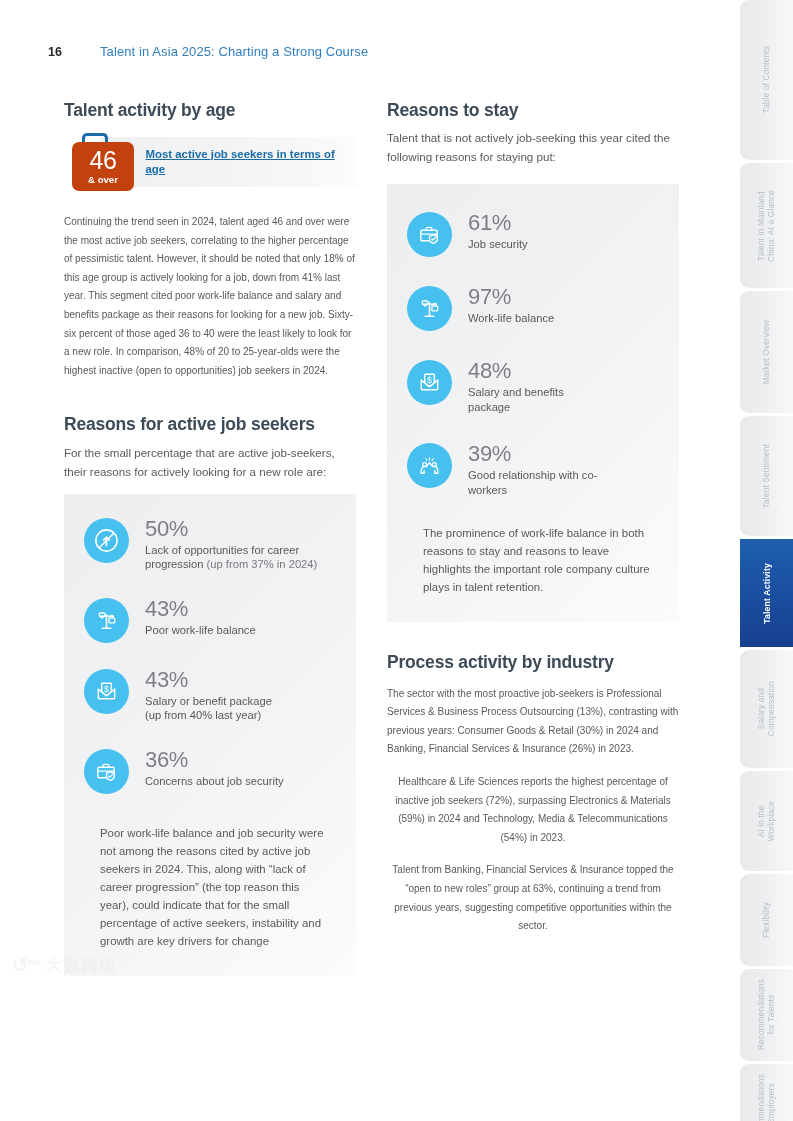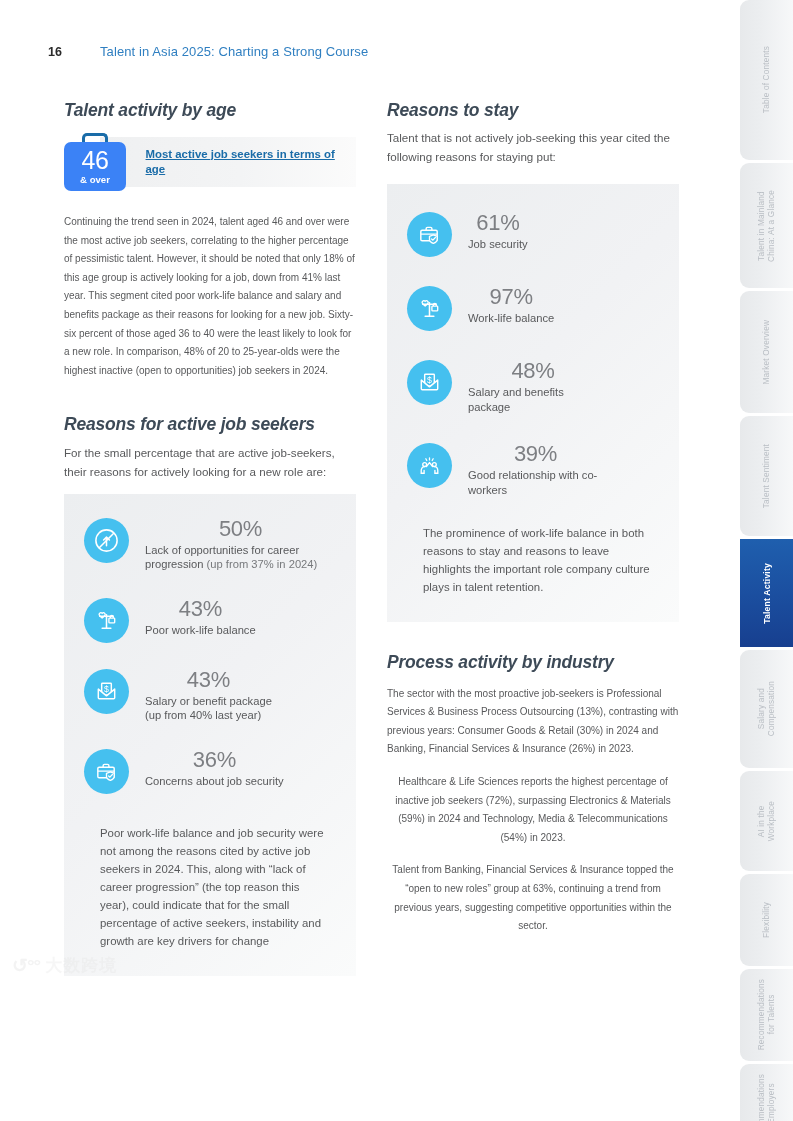--- a/index.html
+++ b/index.html
@@ -52,21 +52,20 @@
     left: 387px;
     width: 292px;
   }
 
   h2.section-title {
     font-size: 17.5px;
     font-weight: bold;
     color: #3d4a57;
     letter-spacing: -0.2px;
     margin-bottom: 14px;
-    font-style: italic;
   }
 
   p.body-text {
     font-size: 10px;
     line-height: 18.6px;
     color: #58595b;
   }
   p.body-text + p.body-text { margin-top: 14px; text-align: center; }
 
   .lead-text {
@@ -105,25 +104,25 @@
     left: 18px;
     top: 0;
     width: 26px;
     height: 14px;
     border: 3.5px solid #1a6ca8;
     border-bottom: none;
     border-radius: 5px 5px 0 0;
   }
   .briefcase-body {
     position: absolute;
-    left: 0;
+    left: 8px;
     top: 9px;
     width: 62px;
     height: 49px;
-    background: #3b82f6;
+    background: #c2410c;
     border-radius: 7px;
     color: #fff;
     text-align: center;
   }
   .badge-num {
     font-size: 25px;
     line-height: 25px;
     padding-top: 6px;
     font-weight: 300;
     letter-spacing: -0.5px;
@@ -172,21 +171,20 @@
   }
   .stat-icon svg { display: block; }
 
   .stat-text { margin-left: 16px; padding-top: 0px; }
   .stat-pct {
     font-size: 22px;
     line-height: 25px;
     font-weight: 300;
     color: #7d7f83;
     letter-spacing: -0.3px;
-    text-align: center;
   }
   .stat-label {
     font-size: 11.2px;
     line-height: 14.6px;
     color: #58595b;
     margin-top: 2px;
   }
   .stat-label .muted { color: #77797c; }
 
   .panel-note {

